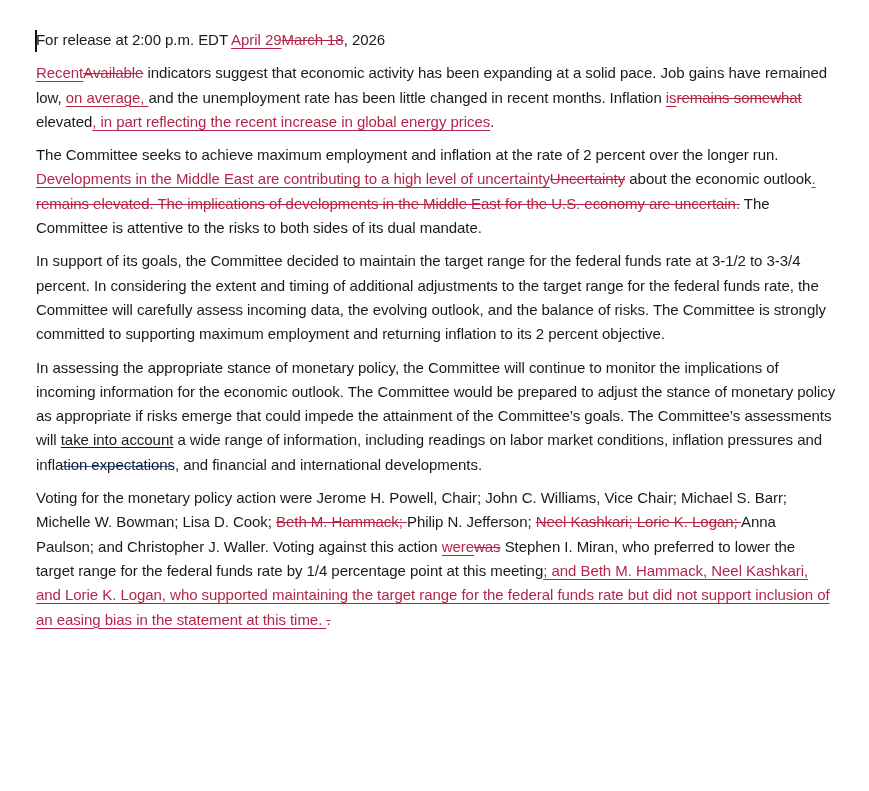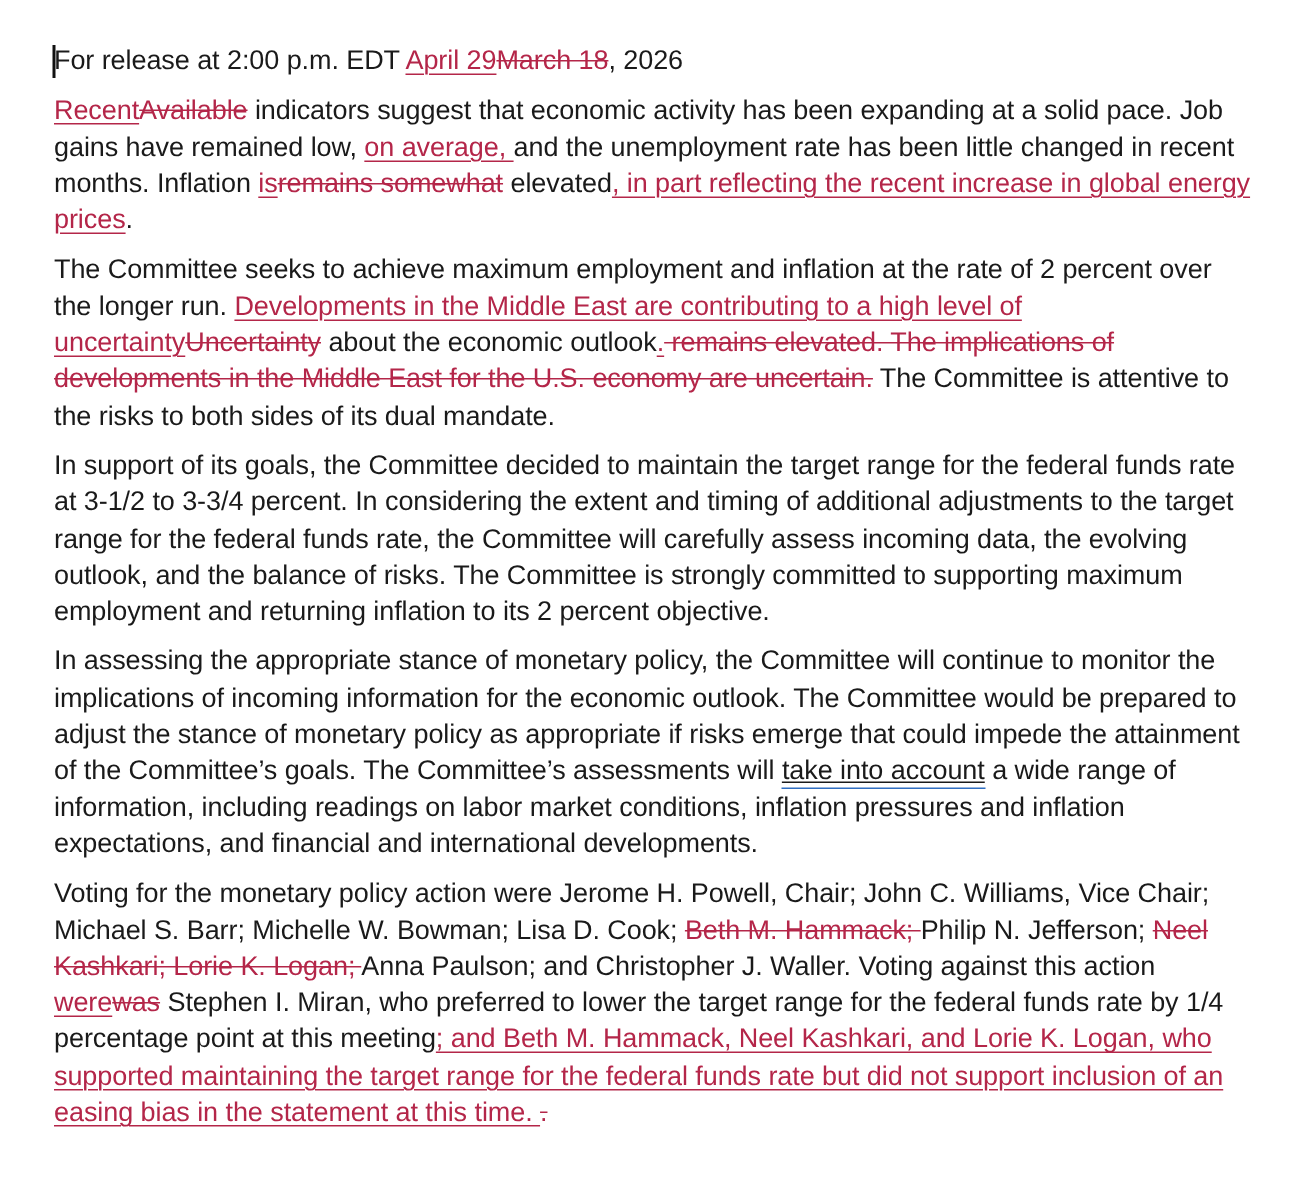--- a/index.html
+++ b/index.html
@@ -13,21 +13,21 @@
     position: relative;
     overflow: hidden;
     font-family: "Liberation Sans", sans-serif;
   }
   .doc-page {
     position: absolute;
     left: 36px;
     top: 28px;
     width: 800px;
     color: #1a1a1a;
-    font-size: 18px;
+    font-size: 15px;
     line-height: 24.3px;
     letter-spacing: -0.05px;
   }
   .para {
     margin: 0 0 9px 0;
   }
   .run-ins {
     color: var(--rev-red);
     text-decoration: underline;
     text-decoration-thickness: 1.3px;
@@ -37,21 +37,21 @@
     color: var(--rev-red);
     text-decoration: line-through;
     text-decoration-thickness: 1.3px;
   }
   .run-fmt {
     color: #1a1a1a;
     text-decoration: underline;
     text-decoration-thickness: 1.2px;
     text-underline-offset: 2px;
     border-bottom: 1.6px solid var(--fmt-blue);
-    padding-bottom: 2px;
+    padding-bottom: 18px;
   }
   .text-caret {
     position: absolute;
     left: 35px;
     top: 30px;
     width: 1.5px;
     height: 22px;
     background: #111111;
   }
 </style>

